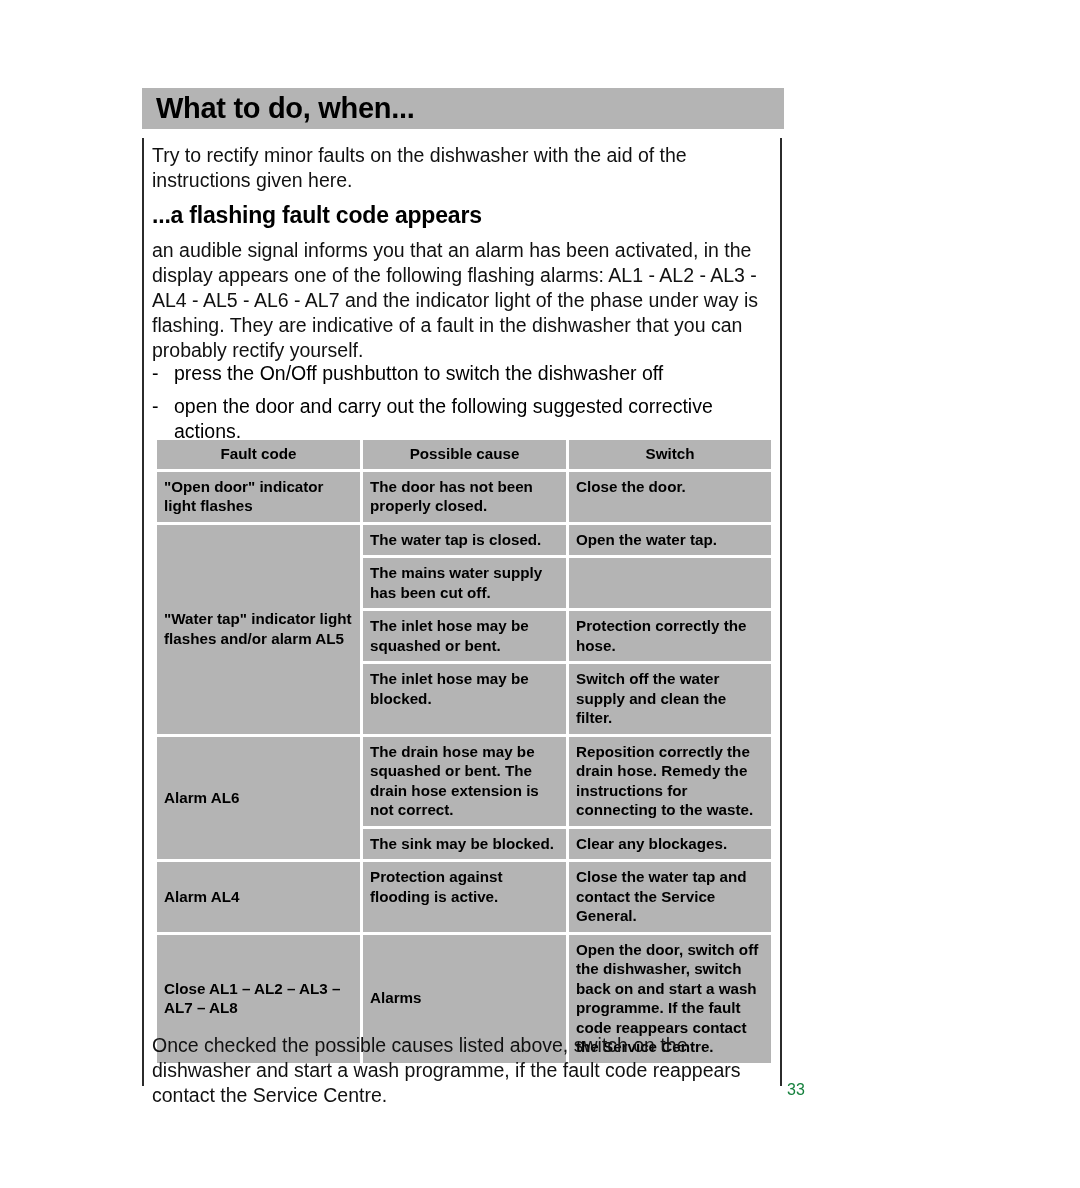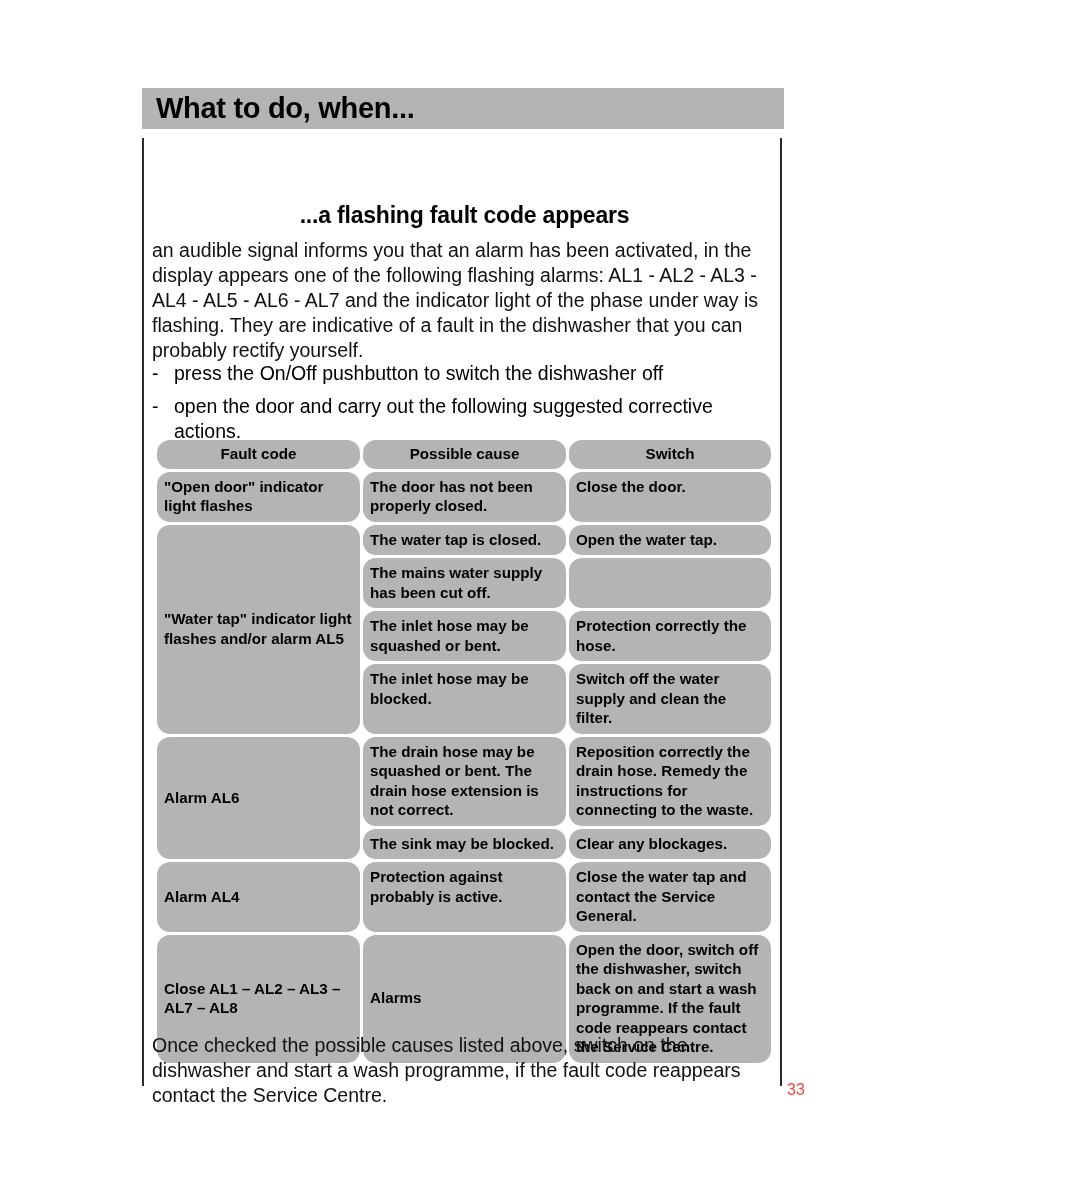--- a/index.html
+++ b/index.html
@@ -78,21 +78,21 @@
   h2.subhead {
     margin: 0;
     font-size: 23px;
     font-weight: bold;
     letter-spacing: -0.2px;
     color: #000;
     line-height: 26px;
   }
 
   .intro { top: 143px; }
-  .subhead-wrap { top: 202px; text-align: center; }
+  .subhead-wrap { top: 202px; }
   .lead { top: 238px; }
   .bullets { top: 361px; }
 
   .bullet {
     display: flex;
     font-size: 19.5px;
     line-height: 25px;
     margin-bottom: 8px;
   }
   .bullet .dash {
@@ -115,21 +115,20 @@
     table-layout: fixed;
   }
   .ftab td, .ftab th {
     background: #b4b4b4;
     vertical-align: top;
     padding: 5px 7px 6px 7px;
     font-size: 15.2px;
     font-weight: bold;
     line-height: 19.5px;
     color: #000;
-    border-radius: 13px;
   }
   .ftab th {
     text-align: center;
     padding: 4px 7px 5px 7px;
   }
   .ftab td.vmid { vertical-align: middle; }
   .ftab td.blank { }
   .col-fault { width: 203px; }
   .col-cause { width: 203px; }
   .col-remedy { width: 202px; }
@@ -143,35 +142,38 @@
     font-size: 19.5px;
     line-height: 25px;
   }
 
   
   .page-num {
     position: absolute;
     left: 778px;
     top: 1081px;
     font-size: 16px;
-    color: #ef4444;
+    color: #15803d;
   }
 </style>
 </head>
 <body>
 
 <div class="page">
 
   <div class="rule-left"></div>
   <div class="rule-right"></div>
 
   <div class="title-bar">
     <span class="title-text">What to do, when...</span>
   </div>
 
+  <div class="col intro">
+    <p class="body">Try to rectify minor faults on the dishwasher with the aid of the instructions given here.</p>
+  </div>
 
   <div class="col subhead-wrap">
     <h2 class="subhead">...a flashing fault code appears</h2>
   </div>
 
   <div class="col lead">
     <p class="body">an audible signal informs you that an alarm has been activated, in the display appears one of the following flashing alarms: AL1 - AL2 - AL3 - AL4 - AL5 - AL6 - AL7 and the indicator light of the phase under way is flashing. They are indicative of a fault in the dishwasher that you can probably rectify yourself.</p>
   </div>
 
   <div class="col bullets">
@@ -230,21 +232,21 @@
           <td>The drain hose may be squashed or bent. The drain hose extension is not correct.</td>
           <td>Reposition correctly the drain hose. Remedy the instructions for connecting to the waste.</td>
         </tr>
         <tr>
           <td>The sink may be blocked.</td>
           <td>Clear any blockages.</td>
         </tr>
 
         <tr>
           <td class="vmid" rowspan="1">Alarm AL4</td>
-          <td>Protection against probably is active.</td>
+          <td>Protection against flooding is active.</td>
           <td>Close the water tap and contact the Service General.</td>
         </tr>
 
         <tr>
           <td class="vmid" rowspan="1">Close AL1 – AL2 – AL3 – AL7 – AL8</td>
           <td class="vmid">Alarms</td>
           <td>Open the door, switch off the dishwasher, switch back on and start a wash programme. If the fault code reappears contact the Service Centre.</td>
         </tr>
 
       </tbody>

